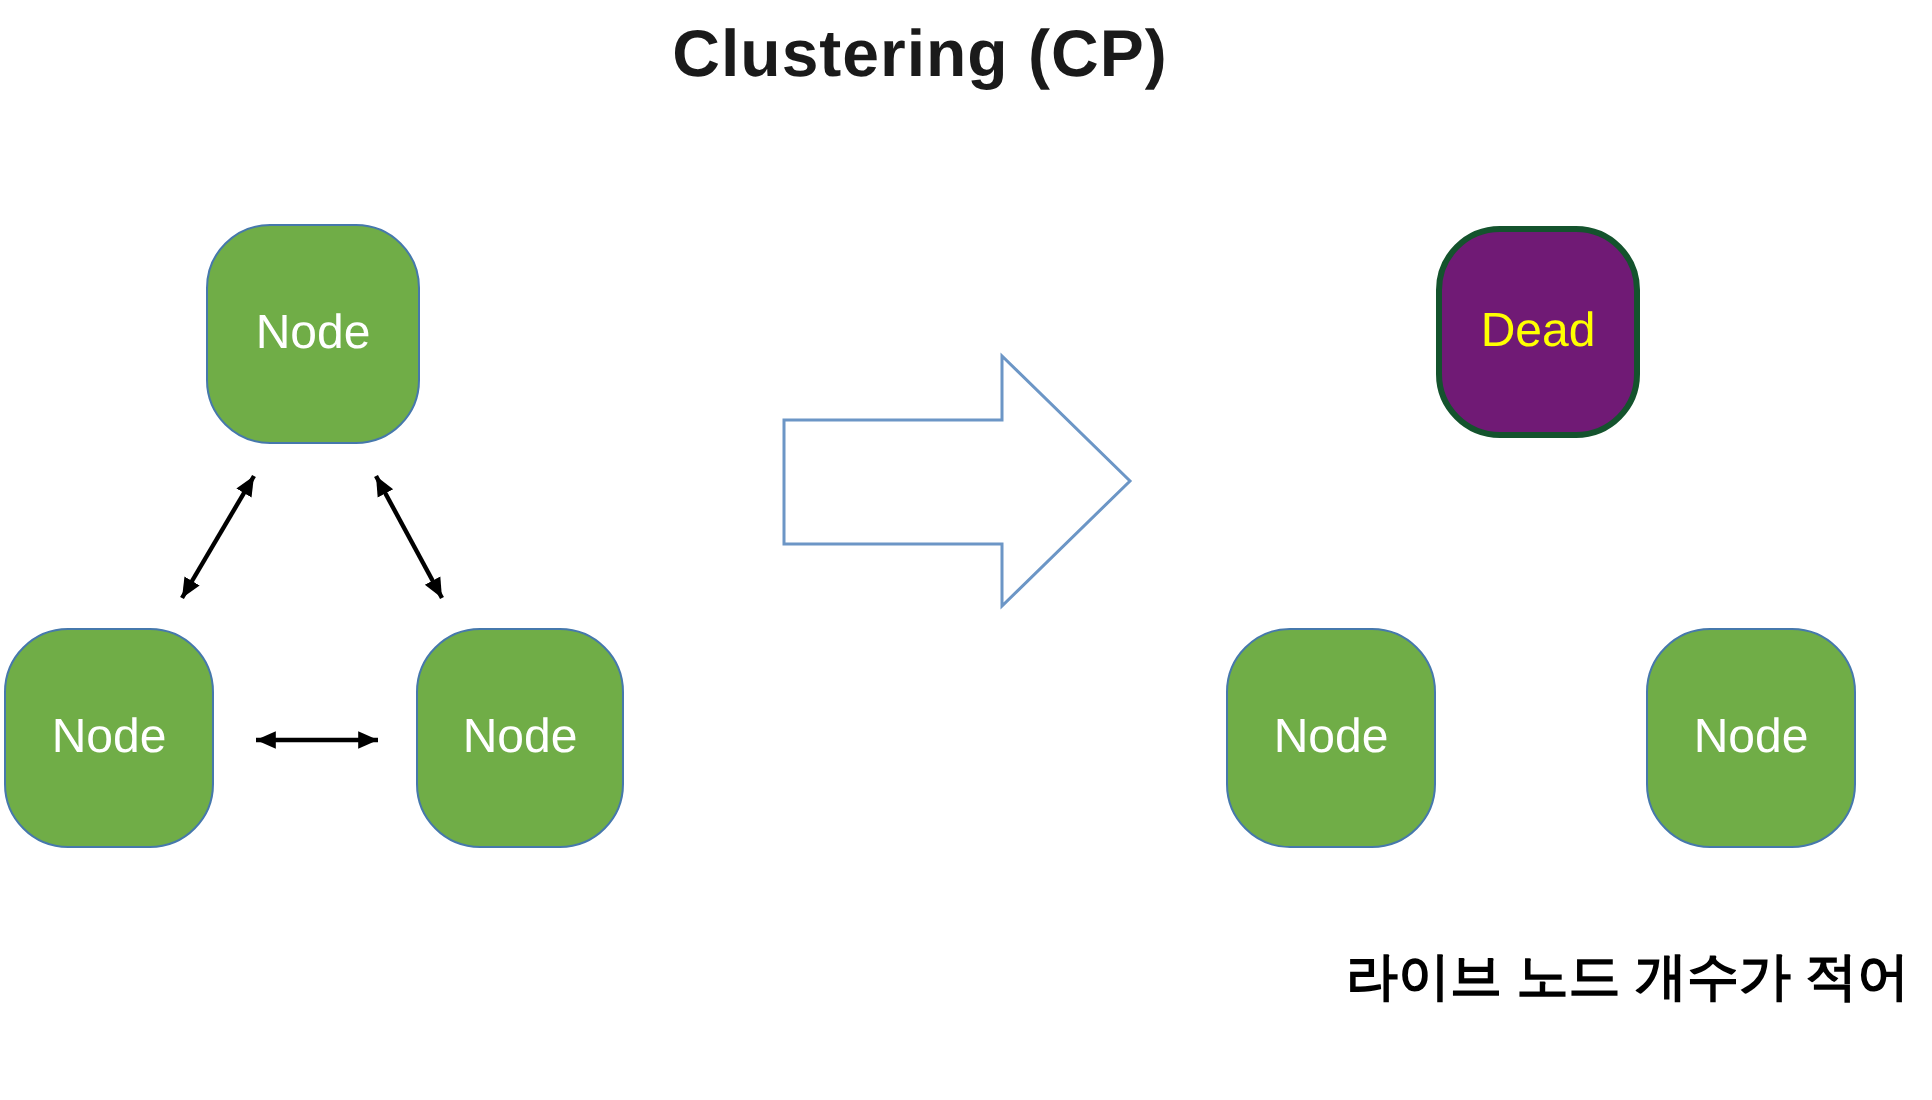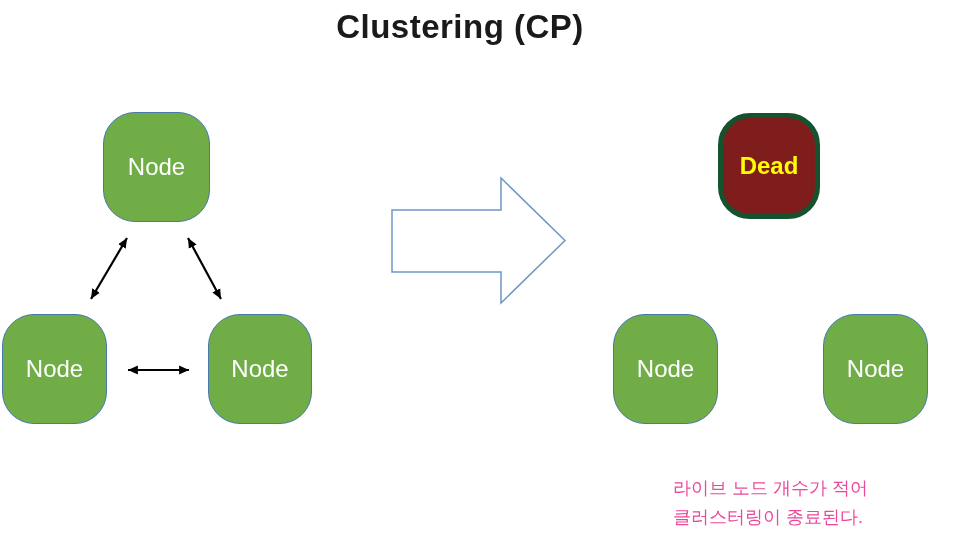--- a/index.html
+++ b/index.html
@@ -35,47 +35,47 @@
     align-items: center;
     justify-content: center;
     font-size: 24px;
   }
   .node-green {
     background: #70AD47;
     border: 1px solid #4678AC;
     color: #ffffff;
   }
   .node-dead {
-    background: #7f1d1d;
-    border: 5px solid #14532d;
+    background: #701a75;
+    border: 3px solid #14532d;
     color: #FFFF00;
-    font-weight: bold;
   }
   .node-top-left    { left: 103px; top: 112px; width: 107px; height: 110px; }
   .node-bottom-left { left:   2px; top: 314px; width: 105px; height: 110px; }
   .node-bottom-mid  { left: 208px; top: 314px; width: 104px; height: 110px; }
   .node-dead-pos    { left: 718px; top: 113px; width: 102px; height: 106px; }
   .node-right-1     { left: 613px; top: 314px; width: 105px; height: 110px; }
   .node-right-2     { left: 823px; top: 314px; width: 105px; height: 110px; }
   .overlay-svg {
     position: absolute;
     left: 0;
     top: 0;
     width: 966px;
     height: 550px;
     pointer-events: none;
   }
   .caption {
     position: absolute;
     left: 673px;
     top: 474px;
-    font-size: 18px;
+    font-size: 26px;
     line-height: 29px;
-    color: #ec4899;
+    color: #000000;
     white-space: nowrap;
+    font-weight: bold;
   }
 </style>
 </head>
 <body>
 
 <div class="canvas">
 
   <h1 class="slide-title">Clustering (CP)</h1>
 
   <svg class="overlay-svg" viewBox="0 0 966 550">
@@ -113,16 +113,15 @@
   <div class="node node-green node-right-1">
     <span>Node</span>
   </div>
 
   <div class="node node-green node-right-2">
     <span>Node</span>
   </div>
 
   <div class="caption">
     <div>라이브 노드 개수가 적어</div>
-    <div>클러스터링이 종료된다.</div>
   </div>
 
 </div>
 
 </body></html>

